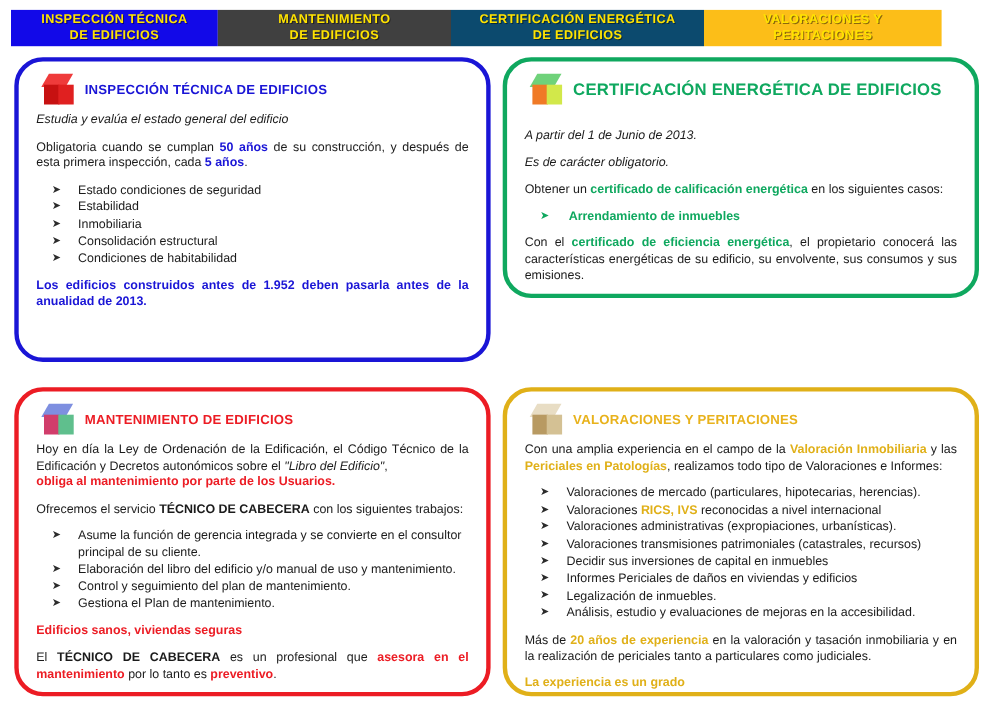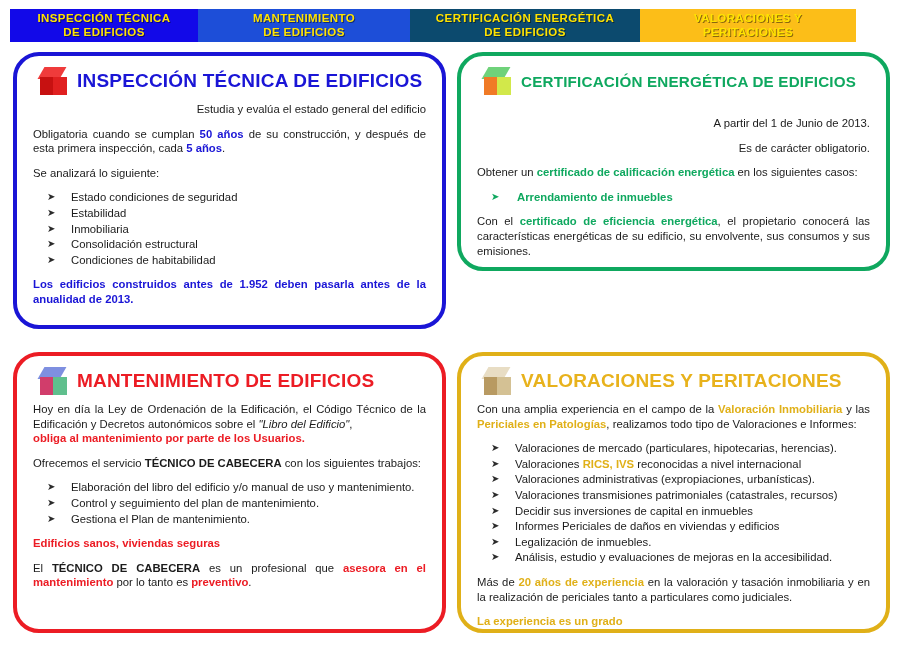--- a/index.html
+++ b/index.html
@@ -20,21 +20,21 @@
     display:flex;flex-direction:column;align-items:center;justify-content:center;
     color:#ffe300;
     font-weight:bold;
     font-size:11.5px;
     letter-spacing:.4px;
     line-height:13.5px;
     text-align:center;
     text-shadow:1px 1px 0 rgba(0,0,0,.45);
   }
   .tab.ite{background:#1209e8;width:188px;}
-  .tab.mant{background:#1d4ed8;width:212px;}
+  .tab.mant{background:#404040;width:212px;}
   .tab.cert{background:#0c4a6e;width:230px;}
   .tab.valo{background:#fcbe18;width:216px;}
   .tab span{display:block;white-space:nowrap;}
 
   
   .panel{
     position:absolute;
     background:#fff;
     border-radius:26px;
     box-sizing:border-box;
@@ -48,34 +48,34 @@
   .phead{
     display:flex;align-items:center;
     padding:6px 0 0 18px;
     height:44px;box-sizing:border-box;
   }
   .pico{
     width:34px;height:34px;flex:0 0 34px;margin-right:8px;
     position:relative;
   }
   .ptitle{
-    font-size:19px;font-weight:bold;letter-spacing:.2px;
+    font-size:12px;font-weight:bold;letter-spacing:.2px;
     white-space:nowrap;
   }
   .ite  .ptitle{color:#1a15d6;}
   .cert .ptitle{color:#0fa85f;font-size:15.2px;}
   .mant .ptitle{color:#ec1c24;}
   .valo .ptitle{color:#e8b21c;}
 
   .pbody{
     padding:2px 16px 0 16px;
     font-size:11.3px;line-height:14.6px;color:#1b1b1b;
   }
   .pbody p{margin:0 0 10px 0;text-align:justify;}
-  .pbody p.center{text-align:right;}
+  .pbody p.center{text-align:left;font-style:italic;}
   .pbody p.nogap{margin-bottom:0;}
 
   ul.bl{list-style:none;margin:0 0 10px 0;padding:0 0 0 14px;}
   ul.bl li{
     position:relative;padding-left:24px;margin:0 0 1px 0;line-height:14.6px;
   }
   ul.bl li:before{
     content:"\27A4";
     position:absolute;left:0;top:0;
     font-size:10px;
@@ -153,21 +153,20 @@
             <i class="top"></i>
             <i class="lft"></i>
             <i class="rgt"></i>
           </div>
       </div>
       <div class="ptitle">INSPECCIÓN TÉCNICA DE EDIFICIOS</div>
     </div>
     <div class="pbody">
       <p class="center">Estudia y evalúa el estado general del edificio</p>
       <p><span>Obligatoria cuando se cumplan </span><b class="blue">50 años</b><span> de su construcción, y después de esta primera inspección, cada </span><b class="blue">5 años</b><span>.</span></p>
-      <p>Se analizará lo siguiente:</p>
       <ul class="bl">
         <li>Estado condiciones de seguridad</li>
         <li>Estabilidad</li>
         <li>Inmobiliaria</li>
         <li>Consolidación estructural</li>
         <li>Condiciones de habitabilidad</li>
       </ul>
       <p class="hl-blue">Los edificios construidos antes de 1.952 deben pasarla antes de la anualidad de 2013.</p>
     </div>
   </div>
@@ -204,20 +203,21 @@
             <i class="rgt"></i>
           </div>
       </div>
       <div class="ptitle">MANTENIMIENTO DE EDIFICIOS</div>
     </div>
     <div class="pbody">
       <p class="nogap"><span>Hoy en día la Ley de Ordenación de la Edificación, el Código Técnico de la Edificación y Decretos autonómicos sobre el </span><i class="it">"Libro del Edificio"</i><span>,</span></p>
       <p class="hl-red">obliga  al mantenimiento por parte de los Usuarios.</p>
       <p><span>Ofrecemos el servicio </span><b>TÉCNICO DE CABECERA</b><span> con los siguientes trabajos:</span></p>
       <ul class="bl">
+        <li>Asume la función de gerencia integrada y se convierte en el consultor principal de su cliente.</li>
         <li>Elaboración del libro del edificio y/o manual de uso y mantenimiento.</li>
         <li>Control y seguimiento del plan de mantenimiento.</li>
         <li>Gestiona el Plan de mantenimiento.</li>
       </ul>
       <p class="footline red" style="margin-bottom:10px">Edificios sanos, viviendas seguras</p>
       <p><span>El </span><b>TÉCNICO DE CABECERA</b><span> es un profesional que </span><b class="red">asesora en el mantenimiento</b><span> por lo tanto es </span><b class="red">preventivo</b><span>.</span></p>
     </div>
   </div>
 
   <div class="panel valo">

